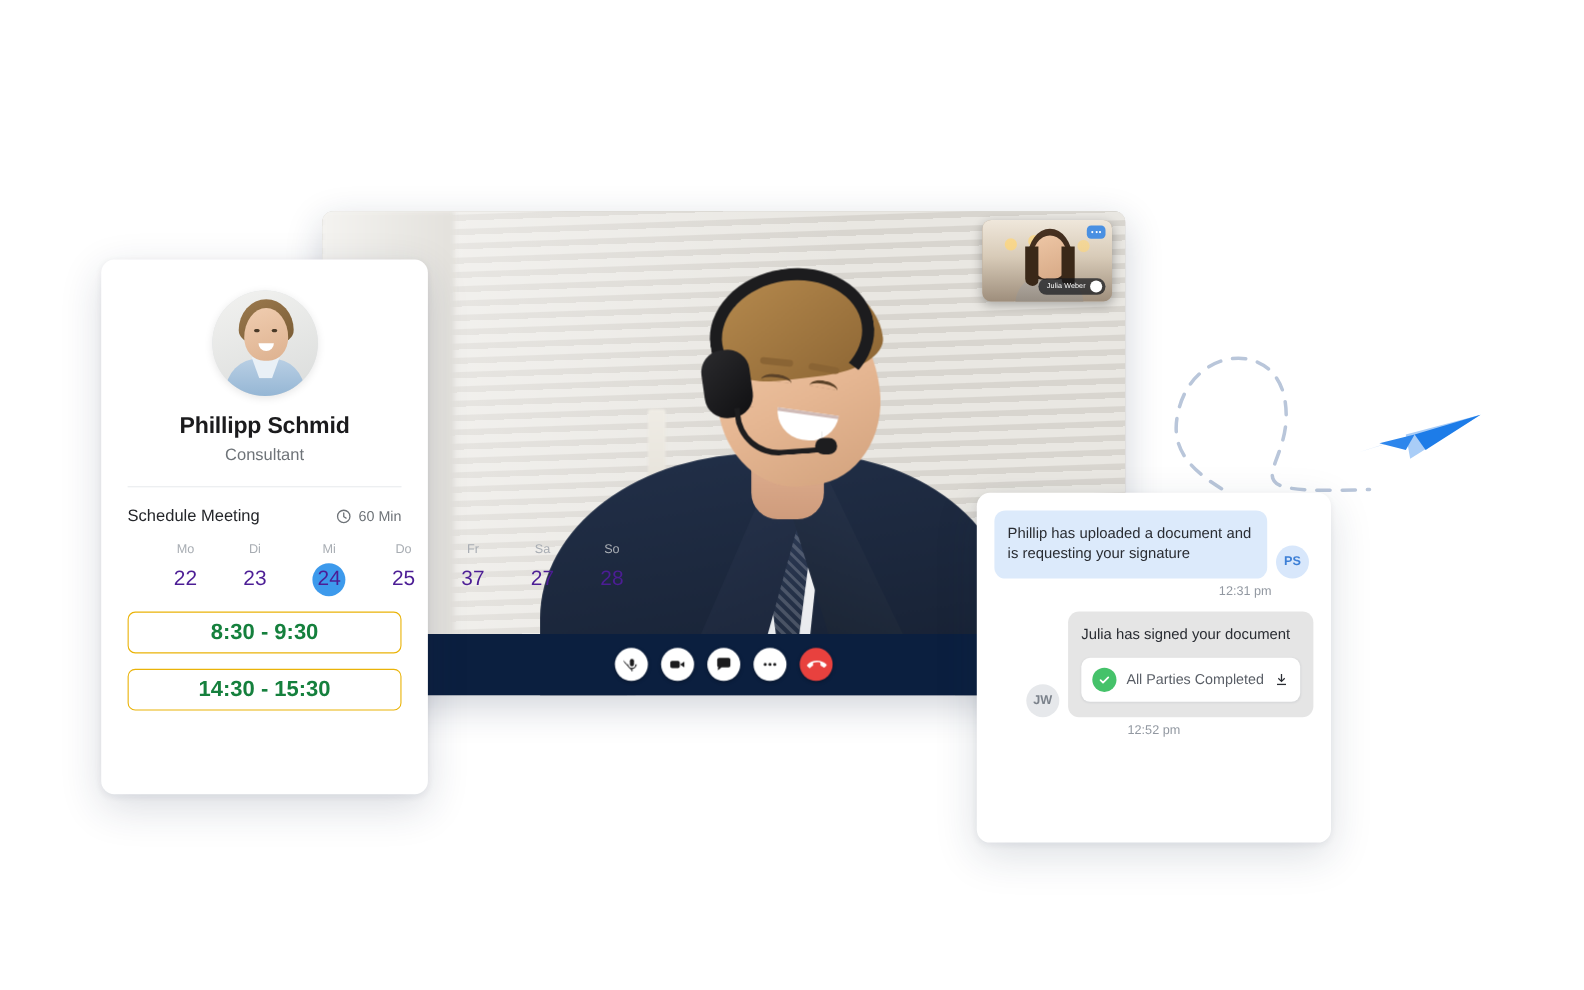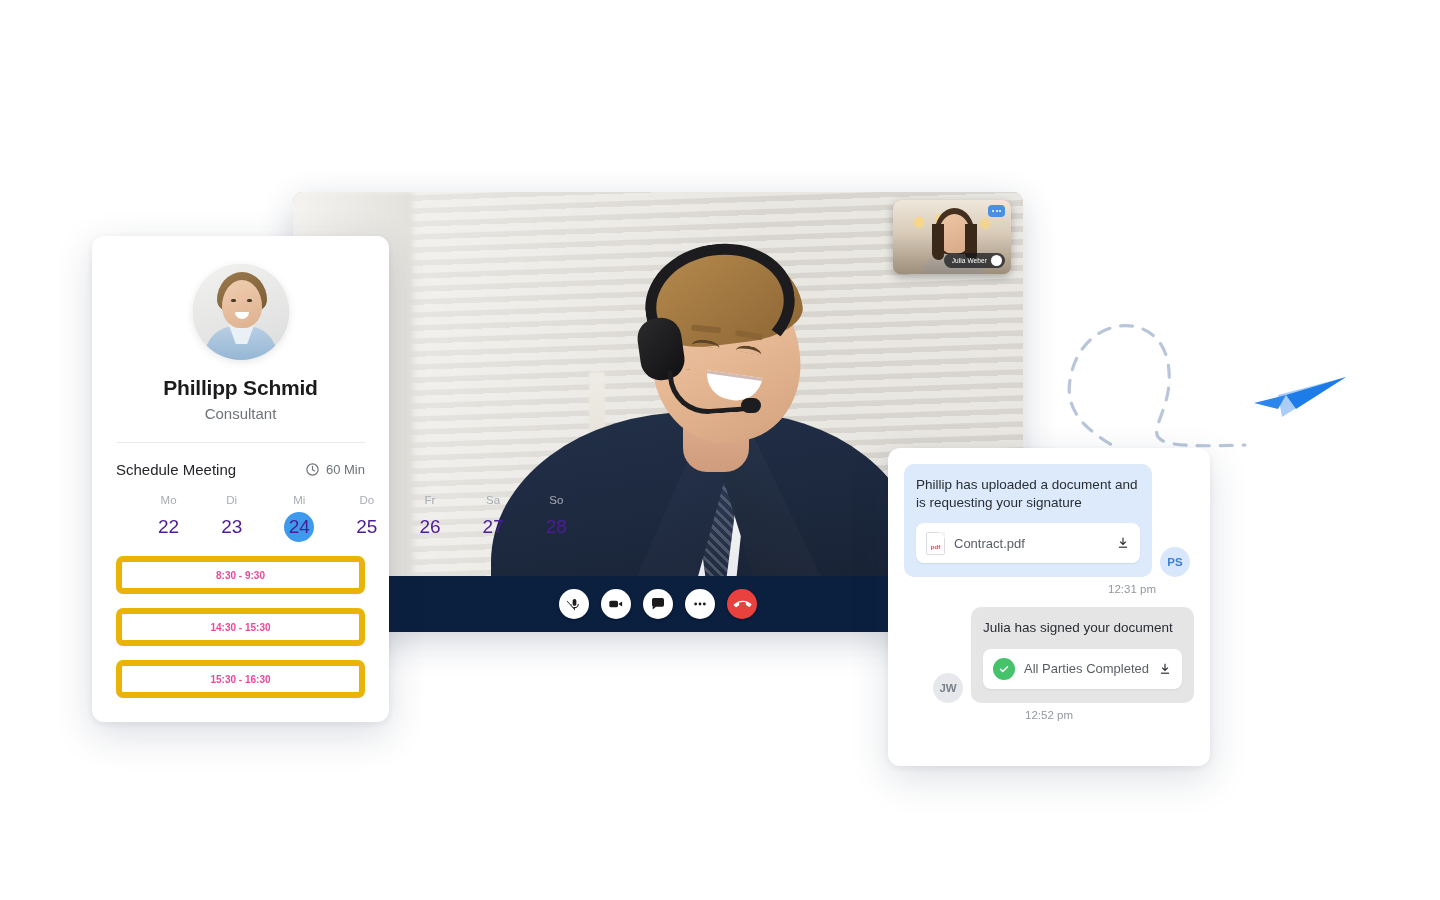--- a/index.html
+++ b/index.html
@@ -166,23 +166,23 @@
   .sched-title { font-size: 15px; color: #24262a; }
   .sched-dur { display: flex; align-items: center; gap: 6px; font-size: 13px; color: #6e7378; }
 
   .week { display: flex; justify-content: space-between; margin-top: 16px; }
   .day { width: 32px; text-align: center; cursor: pointer; margin-left: 42px; }
   .day-label { font-size: 11.5px; color: #a8adb3; }
   .day-num { font-size: 19px; color: #4c1d95; margin-top: 6px; height: 30px; line-height: 30px; }
   .day.selected .day-num { background: #3d9aec; color: #4c1d95; border-radius: 50%;
     width: 30px; margin: 6px auto 0; }
 
-  .slot { margin-top: 14px; height: 38px; border: 6px solid #eab308; border-radius: 7px;
+  .slot { margin-top: 14px; height: 38px; border: 1px solid #eab308; border-radius: 7px;
     display: flex; align-items: center; justify-content: center;
-    color: #ec4899; font-size: 10px; font-weight: bold; cursor: pointer; background: #fff; }
+    color: #15803d; font-size: 20px; font-weight: bold; cursor: pointer; background: #fff; }
 
   
   .chat-card { position: absolute; left: 888px; top: 448px; width: 322px; height: 318px;
     background: #fff; border-radius: 12px; z-index: 6;
     box-shadow: 0 12px 38px rgba(30,45,75,.15), 0 2px 8px rgba(30,45,75,.07);
     padding: 16px 16px 0; }
   .msg-row { display: flex; align-items: flex-end; gap: 8px; }
   .msg-row.right { justify-content: flex-start; }
   .msg-row.left { justify-content: flex-end; }
   .bubble { border-radius: 10px; padding: 12px 12px 14px; }
@@ -346,52 +346,41 @@
       <div class="day selected">
         <div class="day-label">Mi</div>
         <div class="day-num">24</div>
       </div>
       <div class="day">
         <div class="day-label">Do</div>
         <div class="day-num">25</div>
       </div>
       <div class="day">
         <div class="day-label">Fr</div>
-        <div class="day-num">26</div>
+        <div class="day-num">37</div>
       </div>
       <div class="day">
         <div class="day-label">Sa</div>
         <div class="day-num">27</div>
       </div>
       <div class="day">
         <div class="day-label">So</div>
         <div class="day-num">28</div>
       </div>
     </div>
 
     <div class="slot">8:30 - 9:30</div>
     <div class="slot">14:30 - 15:30</div>
-    <div class="slot">15:30 - 16:30</div>
   </div>
 
   <div class="chat-card">
 
     <div class="msg-row right">
       <div class="bubble blue">
         <div class="bubble-text">Phillip has uploaded a document and is requesting your signature</div>
-        <div class="attach">
-          <div class="pdf-ico">
-              <span>pdf</span>
-            </div>
-          <div class="attach-name">Contract.pdf</div>
-          <svg width="14" height="14" viewBox="0 0 24 24" fill="#2a2d33">
-            <path d="M11 3h2v9.2l3.3-3.3 1.4 1.4L12 16 6.3 10.3l1.4-1.4L11 12.2z"></path>
-            <rect x="5" y="18.2" width="14" height="2"></rect>
-          </svg>
-        </div>
       </div>
       <div class="avatar-sm ps">PS</div>
     </div>
     <div class="stamp right">12:31 pm</div>
 
     <div class="msg-row left" style="margin-top:12px">
       <div class="avatar-sm jw">JW</div>
       <div class="bubble gray">
         <div class="bubble-text">Julia has signed your document</div>
         <div class="attach">

